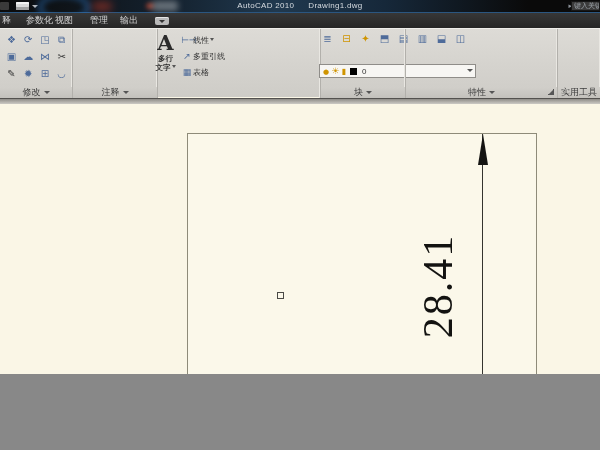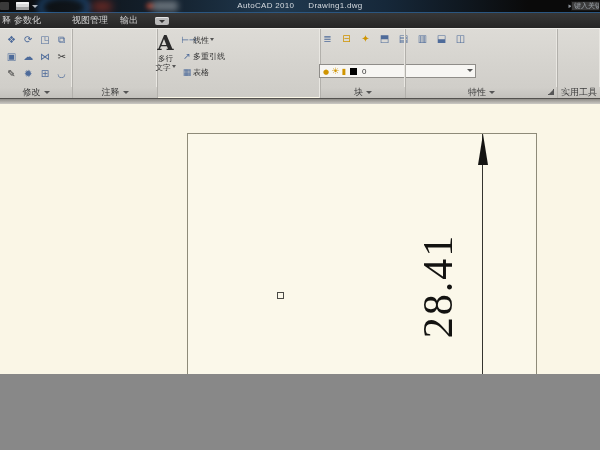--- a/index.html
+++ b/index.html
@@ -54,21 +54,21 @@
     border-left:2.5px solid transparent;border-right:2.5px solid transparent;border-top:3px solid #555;}
 
   
   .mod-grid{position:absolute;left:3px;top:4px;width:67px;display:grid;
     grid-template-columns:repeat(4,1fr);row-gap:3px;}
   .mod-cell{height:14px;line-height:14px;font-size:10px;text-align:center;position:relative;}
 
   
   .mtext-btn{position:absolute;left:78px;top:2px;width:29px;height:54px;text-align:center;}
   .bigA{font-family:"DejaVu Serif",serif;font-size:21px;line-height:24px;color:#2b2b2b;font-weight:bold;}
-  .mtext-lbl{font-size:7.5px;line-height:8.5px;color:#333;}
+  .mtext-lbl{font-size:7.5px;line-height:8.5px;color:#333;font-weight:bold;}
   .ann-row{position:absolute;left:108px;width:49px;height:13px;line-height:13px;font-size:8px;color:#333;white-space:nowrap;overflow:hidden;}
   .ann-row .icon{width:12px;font-size:9px;}
 
   
   .layer-tools{position:absolute;left:161px;top:3px;width:157px;display:flex;gap:2px;}
   .ltool{width:17px;height:14px;line-height:14px;font-size:10px;text-align:center;}
   .dd{position:absolute;background:#f7f6f3;border:1px solid #8f8d89;box-sizing:border-box;
     font-size:7.5px;color:#333;line-height:11px;padding-left:3px;white-space:nowrap;overflow:hidden;}
   .dd .dd-caret{position:absolute;right:2px;top:4px;width:0;height:0;
     border-left:3px solid transparent;border-right:3px solid transparent;border-top:3px solid #555;}
@@ -110,22 +110,22 @@
     <div class="blob blob-gray"></div>
     <div class="title-text">
       <span>AutoCAD 2010</span><span class="doc">Drawing1.dwg</span>
     </div>
     <span class="ic-arrow">▸</span>
     <div class="ic-search">键入关键字或短语</div>
   </div>
 
   <div class="menubar">
     <span class="menu-item" style="left:2px">释</span>
-    <span class="menu-item" style="left:14px">参数化</span>
-    <span class="menu-item" style="left:72px">视图</span>
+    <span class="menu-item" style="left:26px">参数化</span>
+    <span class="menu-item" style="left:55px">视图</span>
     <span class="menu-item" style="left:90px">管理</span>
     <span class="menu-item" style="left:120px">输出</span>
     <span class="ribbon-min-btn">
         <i></i>
       </span>
   </div>
 
   <div class="ribbon">
 
     <div class="panel" style="left:0;width:73px">

